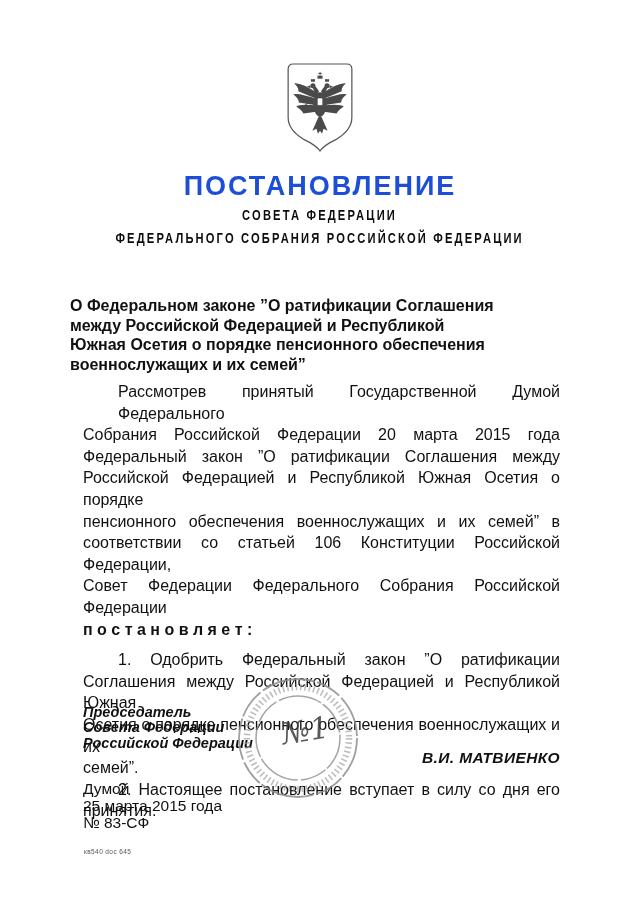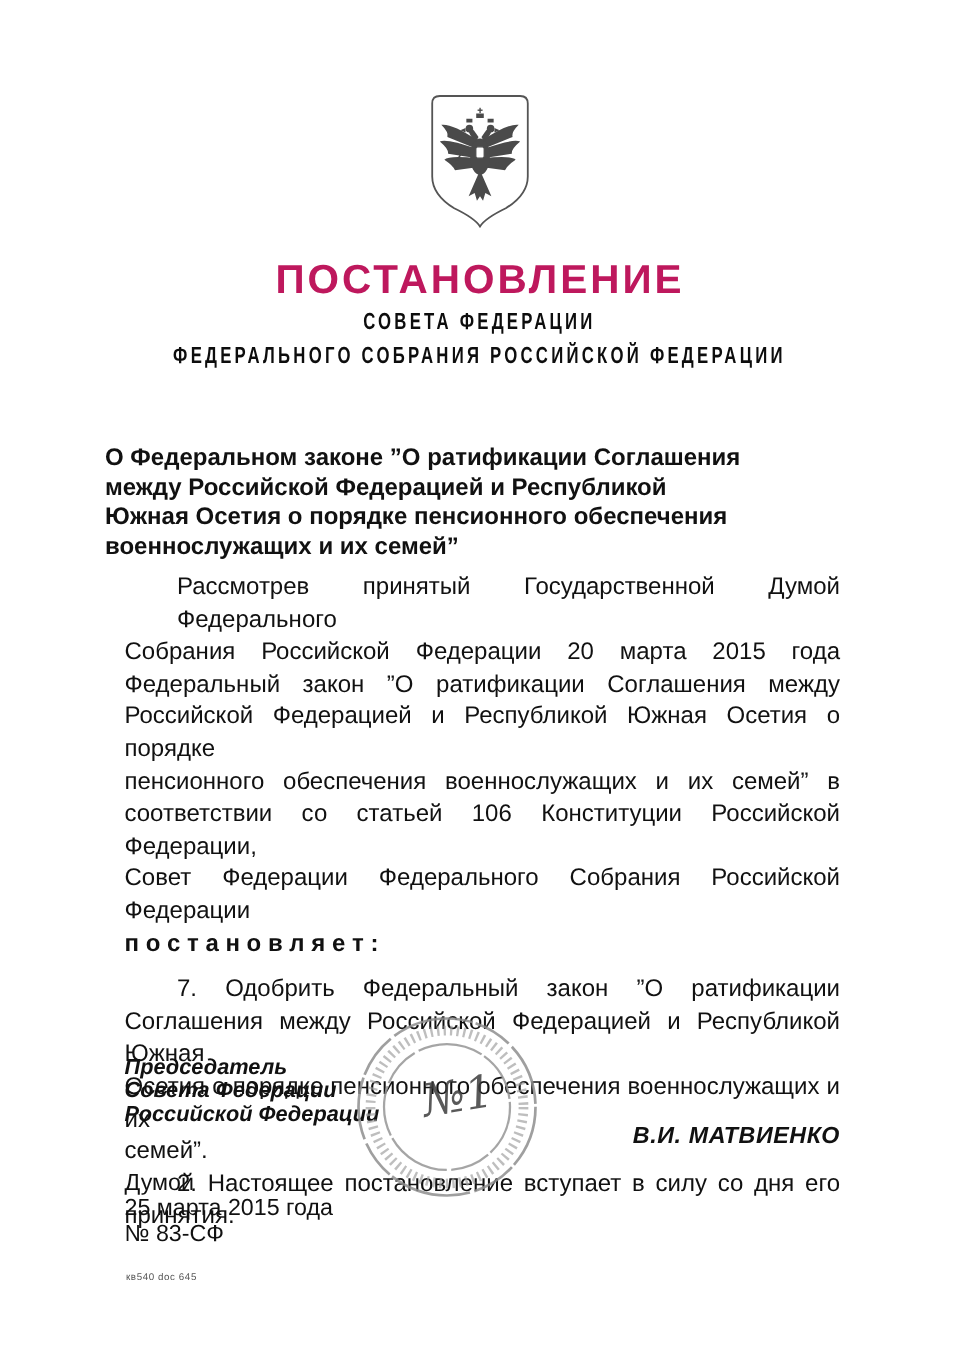--- a/index.html
+++ b/index.html
@@ -5,21 +5,21 @@
   html,body{margin:0;padding:0;background:#fff;}
   .page{
     position:relative;width:640px;height:905px;background:#fff;
     font-family:"Liberation Sans","DejaVu Sans",sans-serif;color:#111;
     overflow:hidden;
   }
   
   .emblem{position:absolute;left:287px;top:63px;width:66px;height:89px;}
   
   .masthead{position:absolute;left:0;top:169px;width:640px;text-align:center;}
-  .doc-type{font-size:27px;font-weight:bold;letter-spacing:2px;line-height:34px;color:#be185d;}
+  .doc-type{font-size:27px;font-weight:bold;letter-spacing:2px;line-height:34px;color:#1d4ed8;}
   .org-line{height:23px;line-height:23px;font-weight:bold;color:#0d0d0d;}
   .org-line > span{display:inline-block;transform:scaleX(.72);transform-origin:50% 50%;
     white-space:nowrap;font-size:15.5px;letter-spacing:3px;}
   
   .subject{position:absolute;left:70px;top:296px;width:500px;text-align:left;
     font-weight:bold;font-size:16px;line-height:19.5px;}
   
   .bodytext{position:absolute;left:83px;top:381px;width:477px;font-size:16px;line-height:21.6px;}
   .para{margin:0;}
   .line{white-space:normal;}
@@ -101,21 +101,21 @@
         <div class="line j indent">Рассмотрев принятый Государственной Думой Федерального</div>
         <div class="line j">Собрания Российской Федерации 20 марта 2015 года</div>
         <div class="line j">Федеральный закон ”О ратификации Соглашения между</div>
         <div class="line j">Российской Федерацией и Республикой Южная Осетия о порядке</div>
         <div class="line j">пенсионного обеспечения военнослужащих и их семей” в</div>
         <div class="line j">соответствии со статьей 106 Конституции Российской Федерации,</div>
         <div class="line j">Совет Федерации Федерального Собрания Российской Федерации</div>
         <div class="line spaced">п о с т а н о в л я е т :</div>
       </div>
       <div class="para">
-        <div class="line j indent">7. Одобрить Федеральный закон ”О ратификации</div>
+        <div class="line j indent">1. Одобрить Федеральный закон ”О ратификации</div>
         <div class="line j">Соглашения между Российской Федерацией и Республикой Южная</div>
         <div class="line j">Осетия о порядке пенсионного обеспечения военнослужащих и их</div>
         <div class="line">семей”.</div>
       </div>
       <div class="para">
         <div class="line j indent">2. Настоящее постановление вступает в силу со дня его</div>
         <div class="line">принятия.</div>
       </div>
     </div>
 

